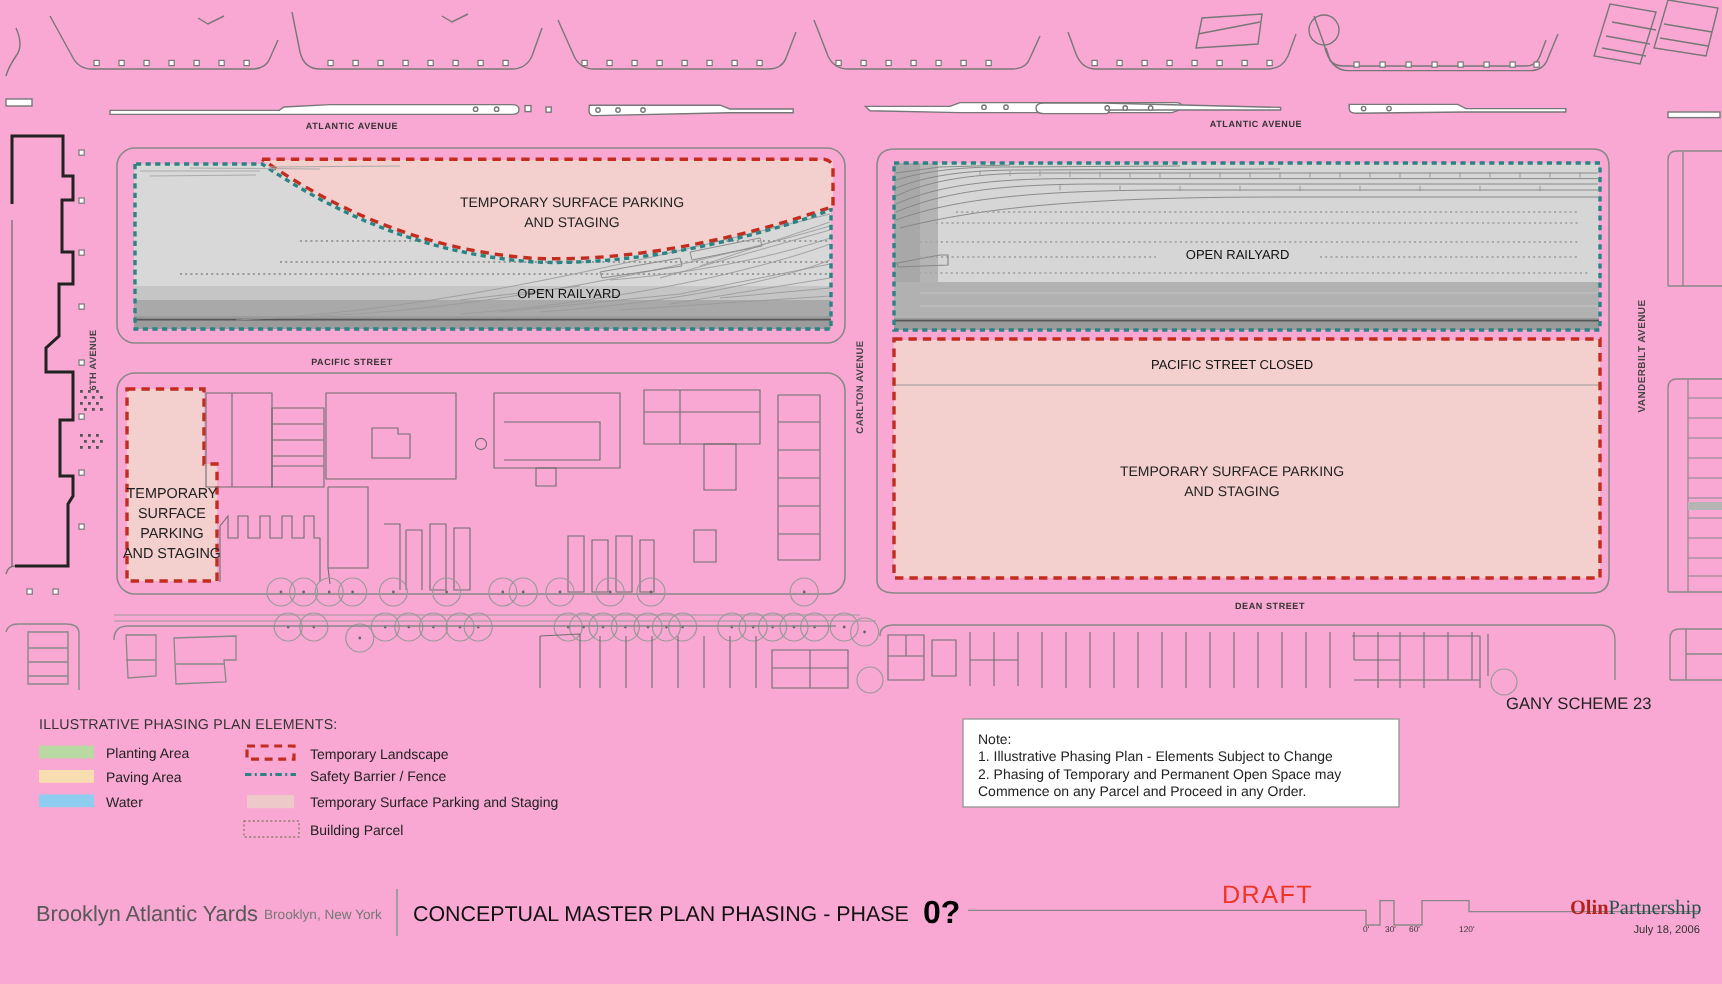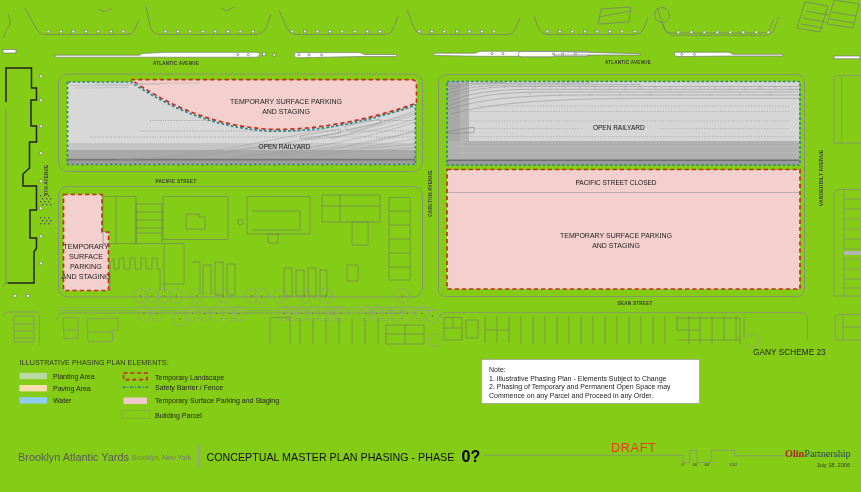--- a/index.html
+++ b/index.html
@@ -1,16 +1,16 @@
 <!DOCTYPE html>
 <html><head>
 <meta charset="utf-8">
 <style>
 html,body{margin:0;padding:0;background:#fff;}
-#page{position:relative;width:861px;height:492px;background:#84cc16;overflow:hidden;
+#page{position:relative;width:861px;height:492px;background:#f9a8d4;overflow:hidden;
 font-family:"Liberation Sans",sans-serif;}
 svg{position:absolute;top:0;left:0;}
 
 </style>
 </head>
 <body>
 <div id="page">
 <svg width="861" height="492" viewBox="0 0 861 492" font-family="Liberation Sans, sans-serif">
 <g stroke="#777" stroke-width="0.7" fill="none">
 

